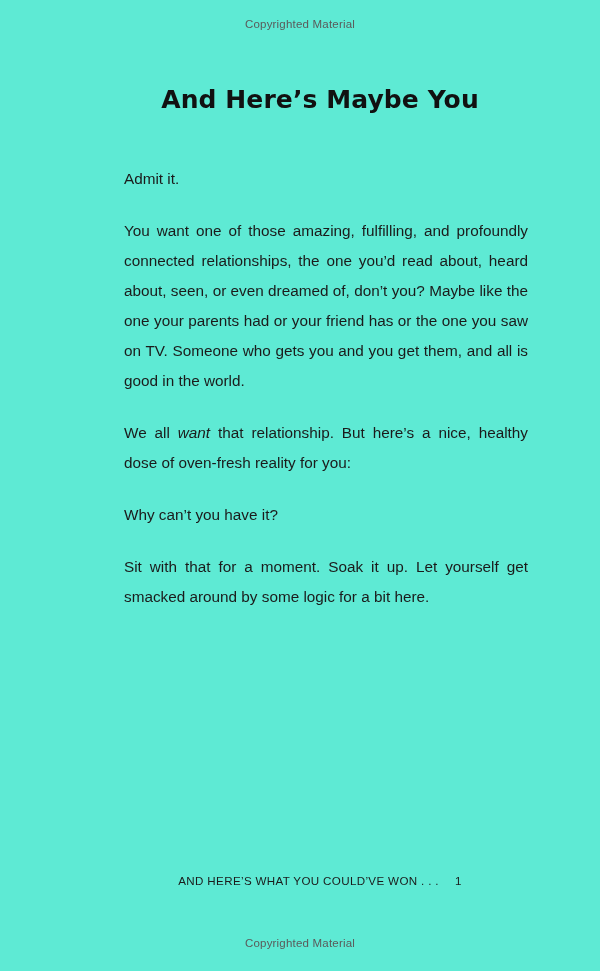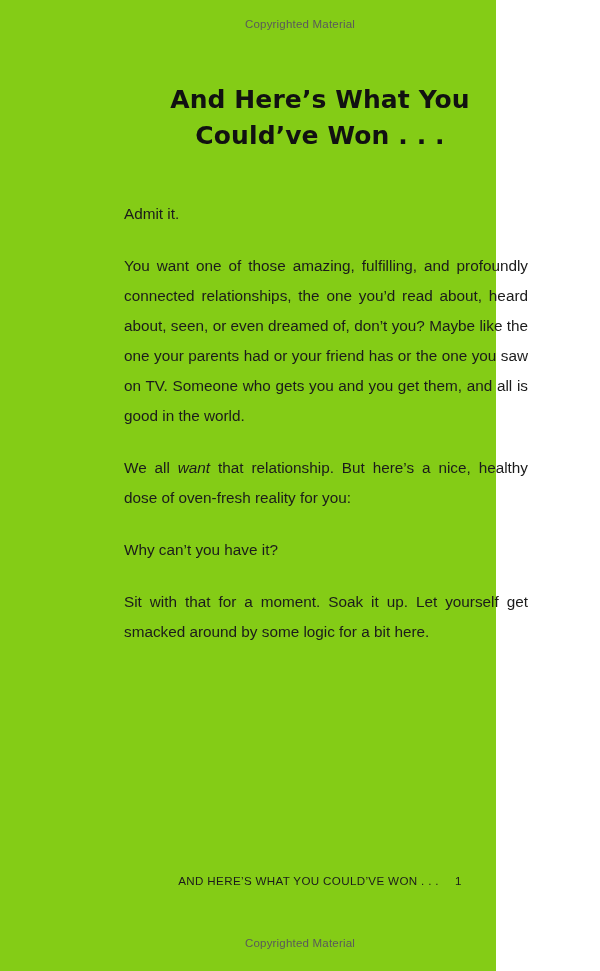--- a/index.html
+++ b/index.html
@@ -9,24 +9,24 @@
   }
   body {
     width: 600px;
     height: 971px;
     font-family: "Liberation Sans", sans-serif;
     color: #1a1a1a;
     position: relative;
     overflow: hidden;
   }
   .page {
-    width: 496px;
+    width: 600px;
     height: 971px;
     position: relative;
-    background: #84cc16;
+    background: #5eead4;
   }
   .watermark {
     position: absolute;
     left: 0;
     width: 600px;
     text-align: center;
     font-size: 11.5px;
     color: #5a5a5a;
     letter-spacing: 0.2px;
     font-family: "Liberation Sans", sans-serif;
@@ -95,22 +95,21 @@
 </head>
 <body>
 
 <div class="page">
 
   <div class="watermark watermark-top">Copyrighted Material</div>
 
   <div class="content">
 
     <h1 class="chapter-title">
-      <span class="line">And Here’s What You</span>
-      <span class="line">Could’ve Won . . .</span>
+      <span class="line">And Here’s Maybe You</span>
     </h1>
 
     <p class="body-par last-short">Admit it.</p>
 
     <p class="body-par">You want one of those amazing, fulfilling, and profoundly connected relationships, the one you’d read about, heard about, seen, or even dreamed of, don’t you? Maybe like the one your parents had or your friend has or the one you saw on TV. Someone who gets you and you get them, and all is good in the world.</p>
 
     <p class="body-par"><span>We all </span><em>want</em><span> that relationship. But here’s a nice, healthy dose of oven-fresh reality for you:</span></p>
 
 
     <p class="body-par last-short">Why can’t you have it?</p>

